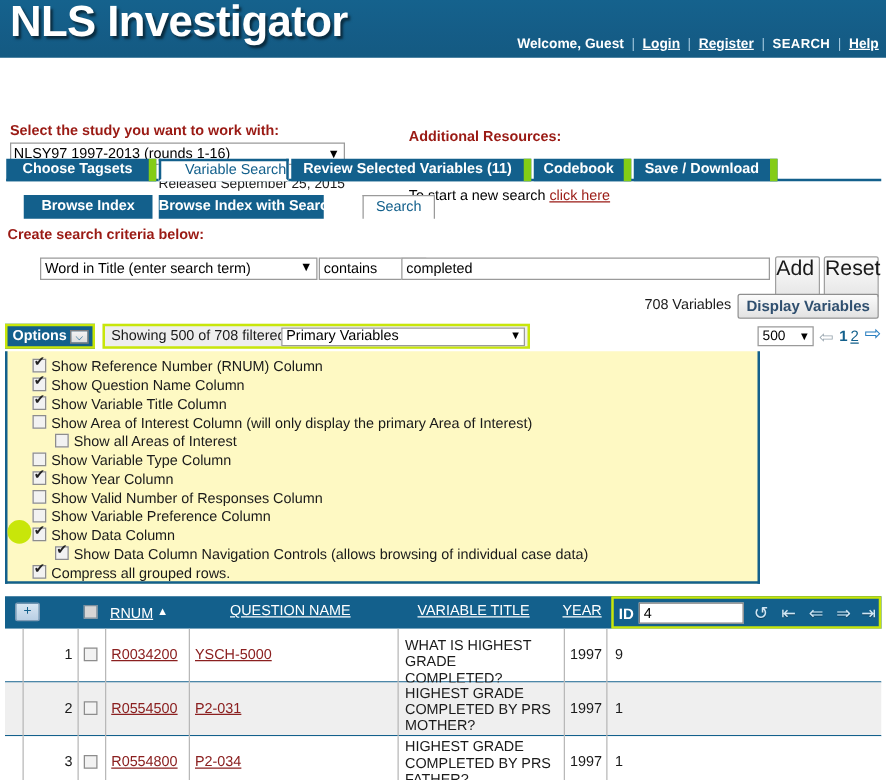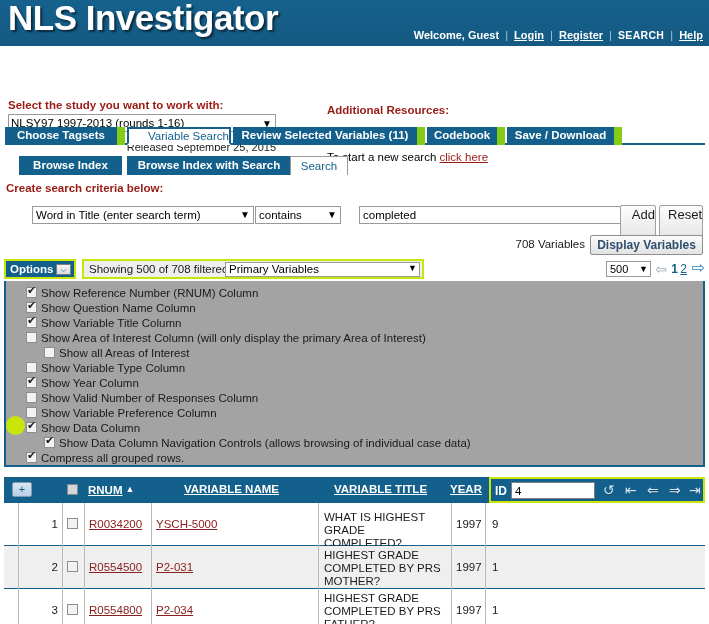--- a/index.html
+++ b/index.html
@@ -96,21 +96,21 @@
     height: 2px; background: #13608c;
   }
   .tab {
     position: absolute; top: 0; height: 18px;
     background: #13608c;
     color: #ffffff;
     font-size: 11.5px; font-weight: bold;
     line-height: 17px;
     text-align: center;
     white-space: nowrap;
-    border-right: 8px solid #84cc16;
+    border-right: 6px solid #84cc16;
   }
   .tab.active {
     background: #ffffff; color: #13608c;
     border: 2px solid #13608c; border-bottom: 2px solid #ffffff;
     font-weight: normal;
     line-height: 14px;
     text-align: right;
   }
   
   .subtabrow { position: absolute; left: 0; top: 156px; width: 709px; height: 19px; }
@@ -137,21 +137,21 @@
   .sel .arrow { position: absolute; right: 3px; top: 0px; font-size: 10px; }
   .txtinput {
     position: absolute; height: 18px;
     border: 1px solid #9a9a9a; background: #ffffff;
     font-size: 11.5px; line-height: 16px; padding: 0 3px; color: #000;
   }
   .btn {
     position: absolute; height: 33px;
     background: linear-gradient(to bottom,#fdfdfd,#e6e6e6);
     border: 1px solid #a0a0a0; border-radius: 2px;
-    font-size: 13px; line-height: 17px; text-align: right; color: #1a1a1a;
+    font-size: 17px; line-height: 17px; text-align: left; color: #1a1a1a;
   }
 
   .varcount { position: absolute; right: 124px; top: 238px; font-size: 11.5px; color: #1a1a1a; }
   .displaybtn {
     position: absolute; right: 6px; top: 235px;
     width: 113px; height: 20px;
     background: linear-gradient(to bottom,#fbfbfb,#e2e2e2);
     border: 1px solid #8f8f8f; border-radius: 2px;
     font-size: 12px; font-weight: bold; color: #2f4f6f;
     line-height: 18px; text-align: center;
@@ -197,24 +197,24 @@
   }
   .pagesel .arrow { position: absolute; right: 2px; top: 0; font-size: 9px; }
   .pg-prev { position: absolute; right: 42px; top: 262px; color: #9aa7b0; font-size: 14px; line-height: 14px; }
   .pg-1 { position: absolute; right: 31px; top: 262px; font-size: 12px; font-weight: bold; color: #13608c; }
   .pg-2 { position: absolute; right: 22px; top: 262px; font-size: 12px; color: #13608c; text-decoration: underline; }
   .pg-next { position: absolute; right: 4px; top: 260px; color: #2a7fc0; font-size: 16px; line-height: 16px; }
 
   
   .optpanel {
     position: absolute; left: 4px; top: 281px;
-    width: 701px; height: 186px;
+    width: 604px; height: 186px;
     border: 2px solid #13608c;
     border-top: none;
-    background: #a3a3a3;
+    background: #fef9c3;
   }
   .opt-item { position: absolute; font-size: 11.5px; color: #1a1a1a; white-space: nowrap; }
   .cb {
     display: inline-block; width: 11px; height: 11px;
     border: 1px solid #8d8d8d; background: #f2f2f2;
     vertical-align: -1px; margin-right: 4px;
     position: relative;
   }
   .cb.on::after {
     content: "✔";
@@ -228,21 +228,21 @@
   }
 
   
   .tbl { position: absolute; left: 4px; top: 477px; width: 701px; }
   .thead {
     position: relative;
     height: 26px; background: #13608c; color: #ffffff;
   }
   .th {
     position: absolute; top: 0; height: 26px;
-    font-size: 11.5px; font-weight: bold; line-height: 25px;
+    font-size: 11.5px; font-weight: normal; line-height: 25px;
     color: #ffffff; text-decoration: underline; white-space: nowrap;
   }
   .plusbtn {
     position: absolute; left: 8px; top: 5px;
     width: 20px; height: 15px;
     background: linear-gradient(to bottom,#d8e6f2,#b9cfe4);
     border: 1px solid #7e9bb5; border-radius: 2px;
     color: #13608c; font-size: 11px; line-height: 13px; text-align: center;
   }
   .hdr-cb {
@@ -317,37 +317,37 @@
   <div class="underline"></div>
   <div class="tab" style="left:5px;   width:120px;">Choose Tagsets</div>
   <div class="tab active" style="left:127px; width:104px;">Variable Search</div>
   <div class="tab" style="left:233px; width:192px;">Review Selected Variables (11)</div>
   <div class="tab" style="left:427px; width:78px;">Codebook</div>
   <div class="tab" style="left:507px; width:115px;">Save / Download</div>
 </div>
 
 <div class="subtabrow">
   <div class="subtab" style="left:19px;  width:103px;">Browse Index</div>
-  <div class="subtab" style="left:127px; width:164px;">Browse Index with Search</div>
+  <div class="subtab" style="left:127px; width:132px;">Browse Index with Search</div>
   <div class="subtab active" style="left:290px; width:58px;">Search</div>
 </div>
 
 <div class="criteria-label">Create search criteria below:</div>
 
 <div class="sel" style="left:8px; top:206px; width:222px;">
   <span>Word in Title  (enter search term)</span>
   <span class="arrow">▼</span>
 </div>
 
 <div class="sel" style="left:231px; top:206px; width:86px;">
   <span>contains</span>
   <span class="arrow">▼</span>
 </div>
 
-<input class="txtinput" style="left: 321px; top: 206px; width: 295px; margin-left: 38px;" value="completed">
+<input class="txtinput" style="left: 321px; top: 206px; width: 295px;" value="completed">
 
 <div class="btn" style="left:620px; top:205px; width:36px;">Add</div>
 <div class="btn" style="left:659px; top:205px; width:44px;">Reset</div>
 
 <div class="varcount">708 Variables</div>
 <div class="displaybtn">Display Variables</div>
 
 <div class="optwrap">
   <span class="otext">Options</span>
   <span class="obox">⌵</span>
@@ -411,21 +411,21 @@
 <div class="marker"></div>
 
 <div class="tbl">
 
   <div class="thead">
     <div class="plusbtn">+</div>
     <div class="hdr-cb"></div>
     <div class="th" style="left:84px;">
       <span>RNUM</span><span class="sortarrow">▲</span>
     </div>
-    <div class="th" style="left:180px;">VARIABLE NAME</div>
+    <div class="th" style="left:180px;">QUESTION NAME</div>
     <div class="th" style="left:330px;">VARIABLE TITLE</div>
     <div class="th" style="left:446px;">YEAR</div>
 
     <div class="idbox">
       <span class="idlbl">ID</span>
       <input class="idinput" value="4" style="">
       <span class="navicon" style="left:112px;">↺</span>
       <span class="navicon" style="left:134px;">⇤</span>
       <span class="navicon" style="left:156px;">⇐</span>
       <span class="navicon" style="left:178px;">⇒</span>

